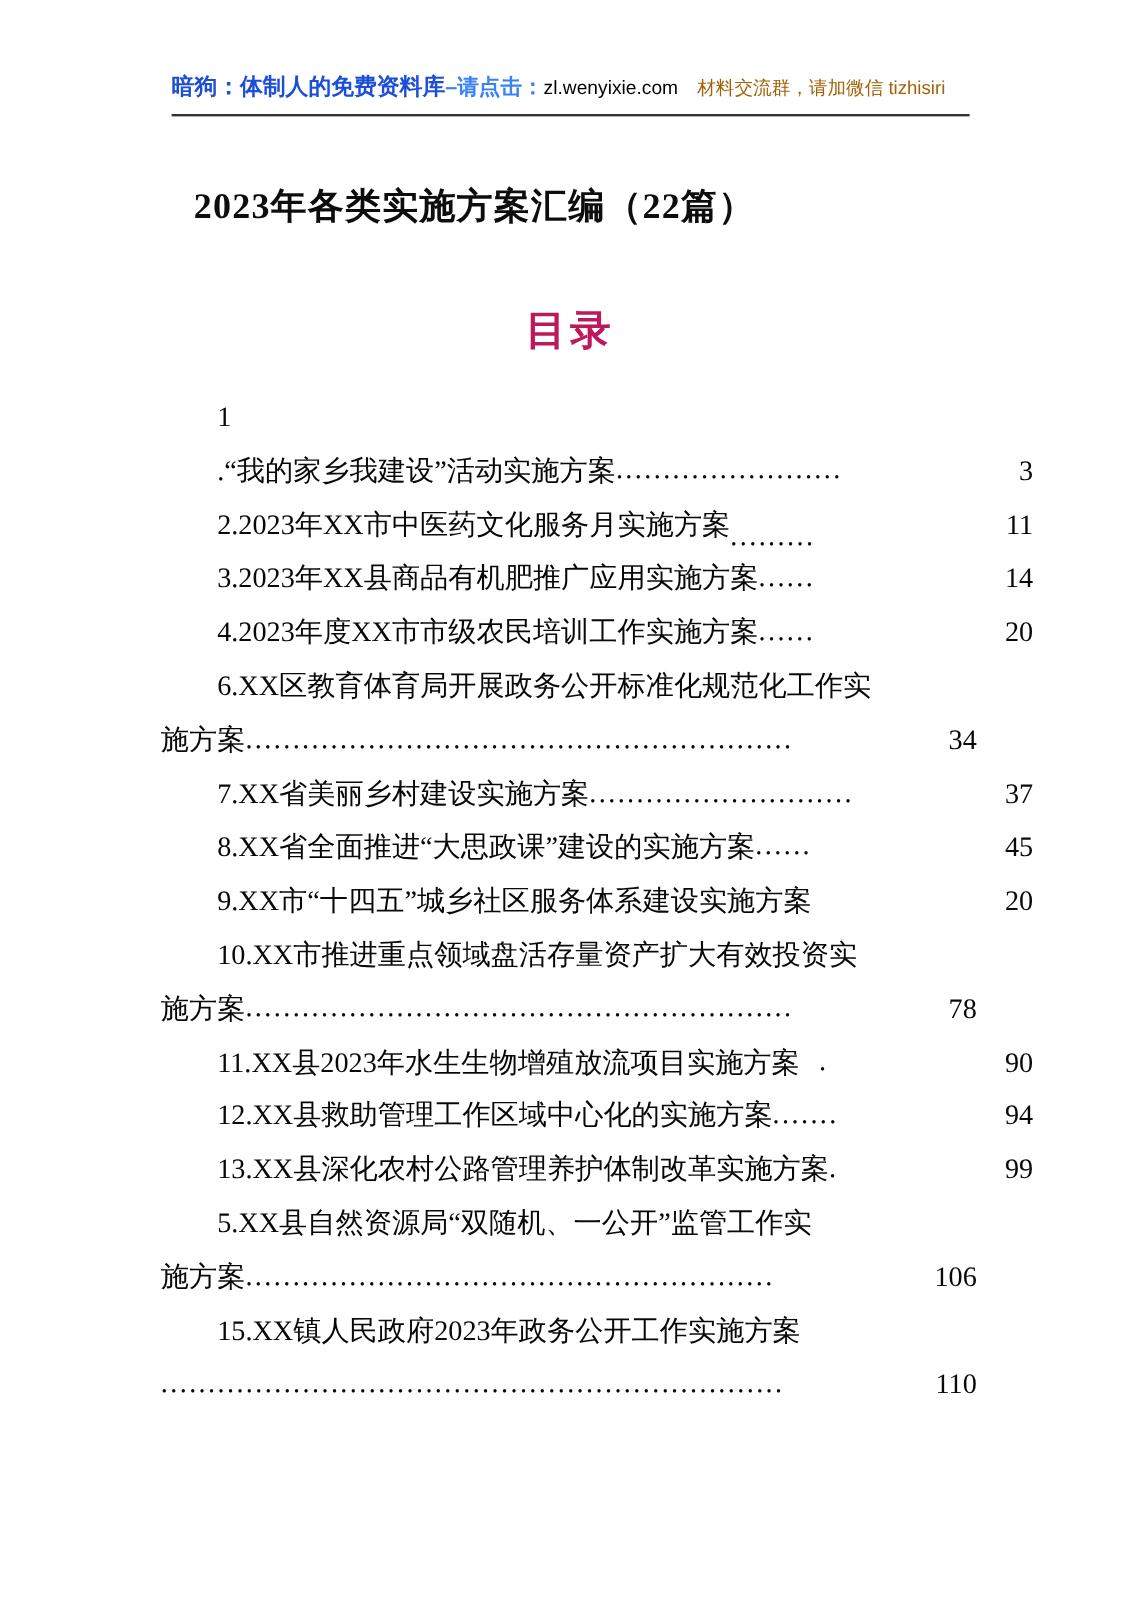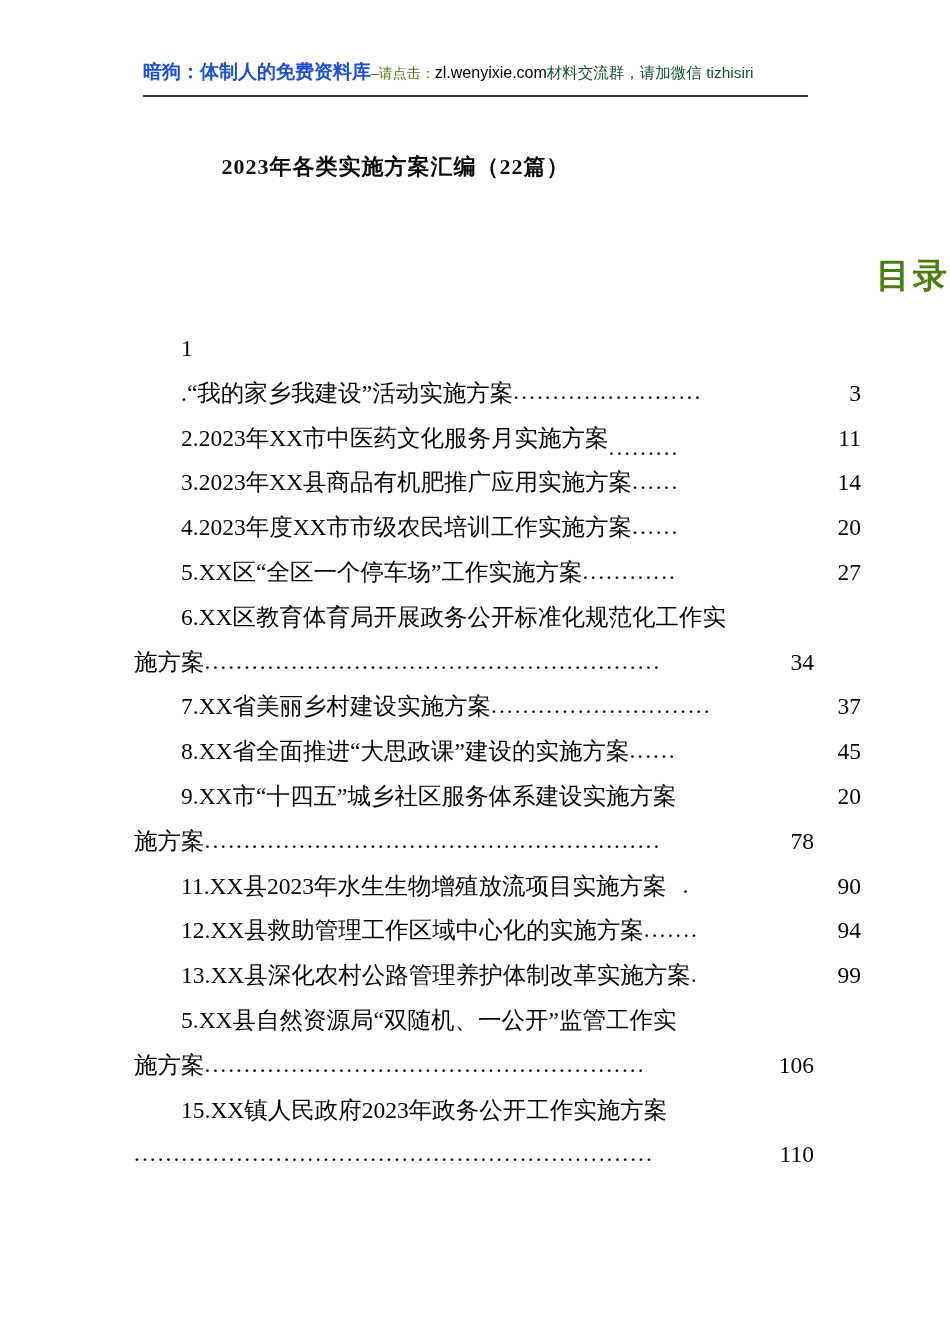--- a/index.html
+++ b/index.html
@@ -36,62 +36,63 @@
     line-height: 30px;
   }
   .hdr-red {
     color: #1d4ed8;
     font-weight: bold;
     font-size: 19px;
     font-family: "Liberation Sans", "DejaVu Sans", sans-serif;
     letter-spacing: 0px;
   }
   .hdr-black {
-    color: #4d7c0f;
-    font-weight: normal;
-    font-size: 14px;
+    color: #3b82f6;
+    font-weight: bold;
+    font-size: 18px;
     font-family: "Liberation Sans", "DejaVu Sans", sans-serif;
   }
   .hdr-link {
     color: #000000;
     font-size: 16px;
     font-family: "Liberation Sans", "DejaVu Sans", sans-serif;
   }
   .hdr-tail {
-    color: #14532d;
+    color: #a16207;
     font-size: 15.5px;
     font-family: "Liberation Sans", "DejaVu Sans", sans-serif;
+    padding-left: 16px;
   }
 
   
   .doc-title {
     position: absolute;
     left: 0;
     top: 152px;
     width: 791px;
     text-align: center;
-    font-size: 22px;
+    font-size: 30px;
     font-weight: bold;
     font-family: "Liberation Serif", "DejaVu Serif", serif;
     letter-spacing: 1px;
     color: #0d0d0d;
   }
 
   
   .toc-heading {
     position: absolute;
     left: 0;
     top: 253px;
     width: 950px;
-    text-align: right;
+    text-align: center;
     font-size: 34px;
     font-weight: bold;
     font-family: "Liberation Serif", "DejaVu Serif", serif;
     letter-spacing: 3px;
-    color: #4d7c0f;
+    color: #be185d;
   }
 
   
   .toc {
     position: absolute;
     left: 134px;
     top: 326px;
     width: 680px;
   }
   .toc-entry {
@@ -176,27 +177,20 @@
         </div>
       </div>
       <div class="toc-entry" style="text-indent: 0px;">
         <div class="leader-row" style="padding-left: 47px;">
           <span class="lead-text">4.2023年度XX市市级农民培训工作实施方案</span>
           <span class="dots">......</span>
           <span class="pageno">20</span>
         </div>
       </div>
       <div class="toc-entry" style="text-indent: 0px;">
-        <div class="leader-row" style="padding-left: 47px;">
-          <span class="lead-text">5.XX区“全区一个停车场”工作实施方案</span>
-          <span class="dots">............</span>
-          <span class="pageno">27</span>
-        </div>
-      </div>
-      <div class="toc-entry" style="text-indent: 0px;">
         <div class="wrap-first">6.XX区教育体育局开展政务公开标准化规范化工作实</div>
         <div class="leader-row" style="padding-left: 0px;">
           <span class="lead-text">施方案</span>
           <span class="dots">..........................................................</span>
           <span class="pageno">34</span>
         </div>
       </div>
       <div class="toc-entry" style="text-indent: 0px;">
         <div class="leader-row" style="padding-left: 47px;">
           <span class="lead-text">7.XX省美丽乡村建设实施方案</span>
@@ -212,20 +206,21 @@
         </div>
       </div>
       <div class="toc-entry" style="text-indent: 0px;">
         <div class="leader-row" style="padding-left: 47px;">
           <span class="lead-text">9.XX市“十四五”城乡社区服务体系建设实施方案</span>
           <span class="dots"></span>
           <span class="pageno">20</span>
         </div>
       </div>
       <div class="toc-entry" style="text-indent: 0px;">
+        <div class="wrap-first">10.XX市推进重点领域盘活存量资产扩大有效投资实</div>
         <div class="leader-row" style="padding-left: 0px;">
           <span class="lead-text">施方案</span>
           <span class="dots">..........................................................</span>
           <span class="pageno">78</span>
         </div>
       </div>
       <div class="toc-entry" style="text-indent: 0px;">
         <div class="leader-row" style="padding-left: 47px; gap: 16px;">
           <span class="lead-text">11.XX县2023年水生生物增殖放流项目实施方案</span>
           <span class="dots">.</span>

